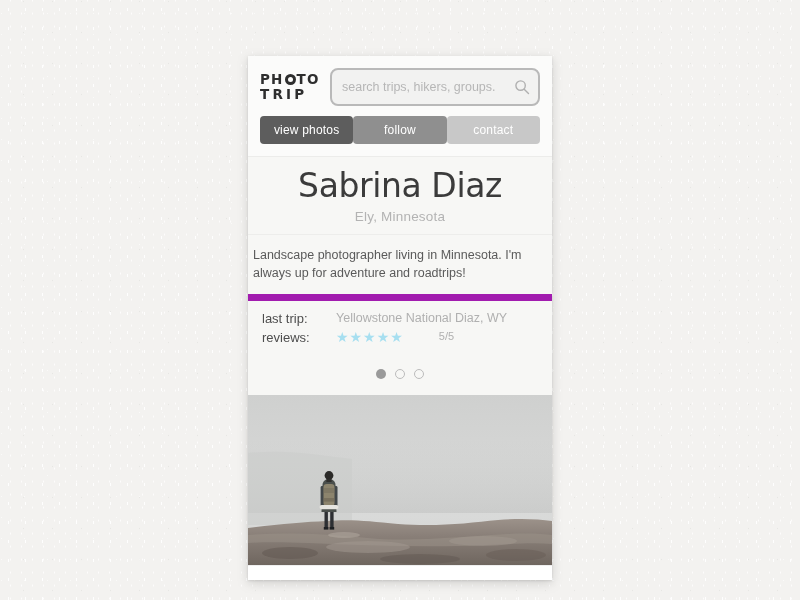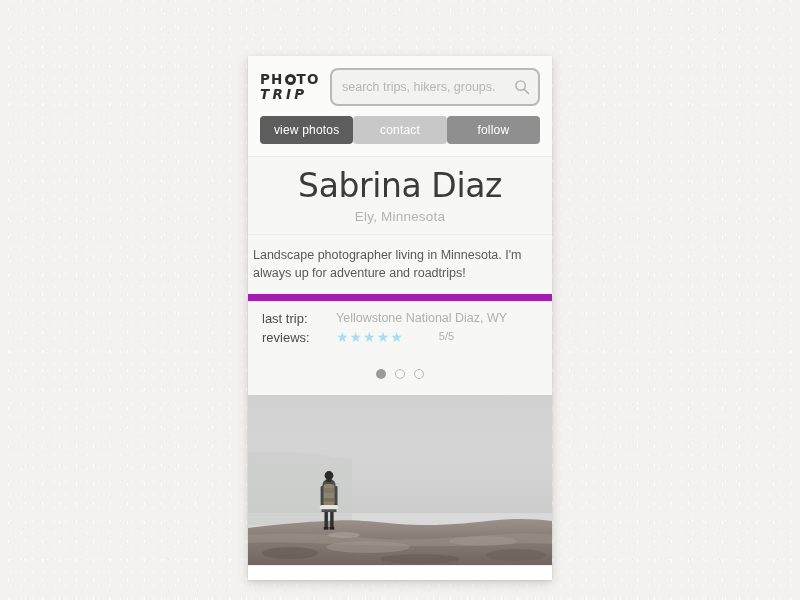--- a/index.html
+++ b/index.html
@@ -62,21 +62,20 @@
     align-items: center;
     font-weight: bold;
     font-size: 13.5px;
     letter-spacing: 1.2px;
     color: #2e2e2e;
     font-family: "DejaVu Sans", sans-serif;
   }
   .logo-row.bottom {
     letter-spacing: 3.2px;
     margin-top: 2px;
-    font-style: italic;
   }
   .lens-icon {
     display: inline-block;
     width: 11px;
     height: 11px;
     border-radius: 50%;
     background: #2e2e2e;
     position: relative;
     margin: 0 1px;
     vertical-align: middle;
@@ -274,22 +273,22 @@
         <svg viewBox="0 0 16 16" aria-hidden="true">
           <circle cx="6.6" cy="6.6" r="4.7" fill="none" stroke="#b0b0b0" stroke-width="1.4"></circle>
           <line x1="10.2" y1="10.2" x2="14.5" y2="14.5" stroke="#b0b0b0" stroke-width="1.4" stroke-linecap="round"></line>
         </svg>
       </span>
     </div>
   </div>
 
   <div class="actions">
     <button class="btn btn-primary" style="background: rgb(93, 93, 93);">view photos</button>
+    <button class="btn btn-secondary" style="background: rgb(143, 143, 143);">follow</button>
     <button class="btn btn-tertiary" style="background: rgb(200, 200, 200);">contact</button>
-    <button class="btn btn-secondary" style="background: rgb(143, 143, 143);">follow</button>
   </div>
 
   <div class="profile">
 
     <div class="name-block">
       <h1 class="profile-name">Sabrina Diaz</h1>
       <div class="profile-location">Ely, Minnesota</div>
     </div>
 
     <div class="bio-block">

